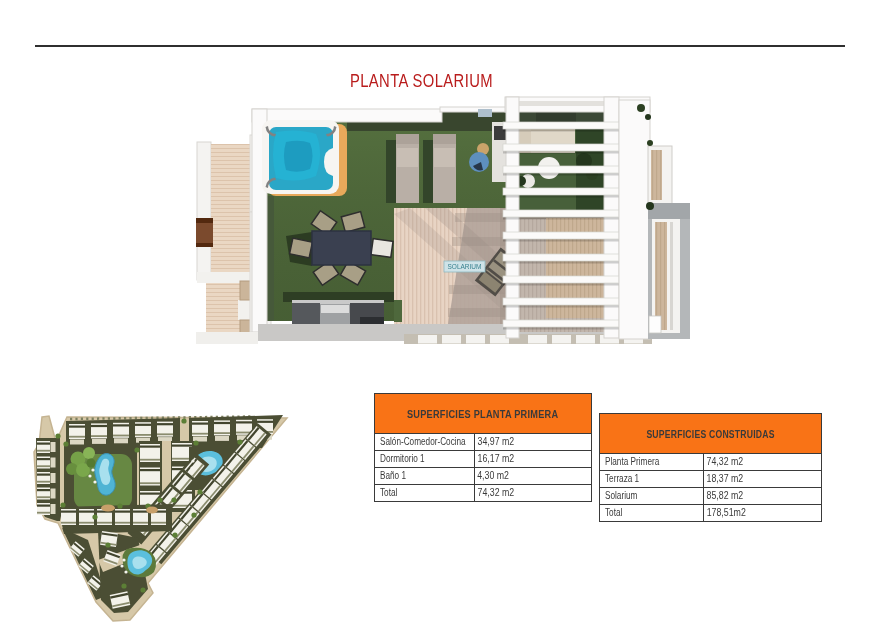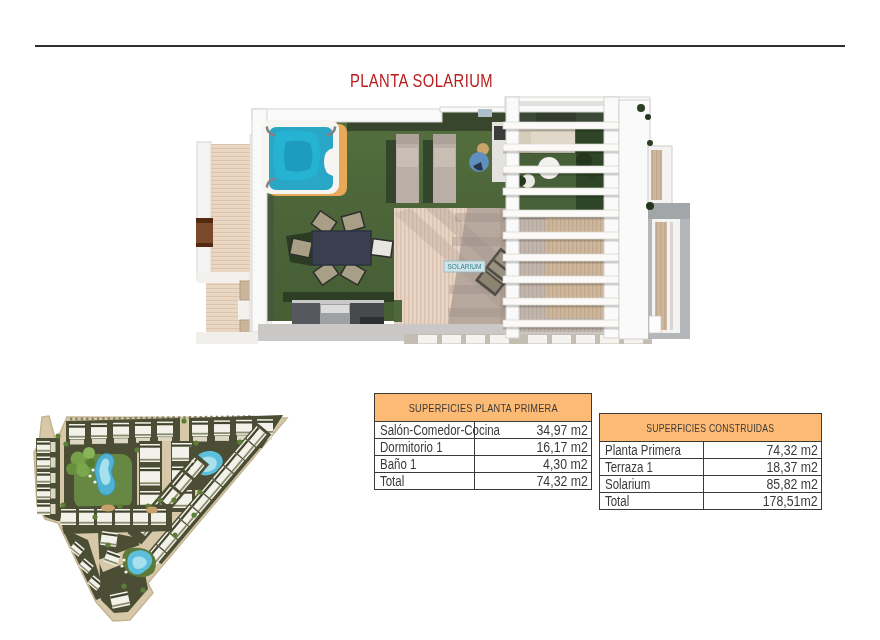--- a/index.html
+++ b/index.html
@@ -3,26 +3,26 @@
 <meta charset="utf-8">
 <style>
   html,body{margin:0;padding:0;background:#ffffff;}
   body{width:880px;height:640px;position:relative;font-family:"Liberation Sans",sans-serif;overflow:hidden;}
   .title{position:absolute;top:26px;left:0;width:842px;text-align:center;font-size:18.5px;letter-spacing:0.5px;color:#b91c1c;margin-top:44px;}
   .title span{display:inline-block;transform:scaleX(0.8);transform-origin:50% 50%;}
   .titleline{position:absolute;top:45px;left:35px;width:810px;height:2px;background:#2f2f2f;}
   table{border-collapse:collapse;position:absolute;table-layout:fixed;color:#3a3a3a;}
   .t1{left:374px;top:393px;width:218px;}
   .t2{left:599px;top:413px;width:223px;}
-  th{border:1.4px solid #3a3a3a;background:#fdba74;font-size:11.5px;font-weight:normal;height:15px;padding:6px;}
+  th{border:1.4px solid #3a3a3a;background:#f97316;font-size:11.5px;font-weight:bold;height:15px;padding:12px;}
   th span{display:inline-block;transform:scaleX(0.8);transform-origin:50% 50%;letter-spacing:0.3px;white-space:nowrap;}
   .t2 th span{transform:scaleX(0.75);}
-  td{border:1.2px solid #3a3a3a;font-size:14px;padding:0 0 0 5px;height:16.9px;box-sizing:border-box;}
+  td{border:1.2px solid #3a3a3a;font-size:10px;padding:0 0 0 5px;height:16.9px;box-sizing:border-box;}
   td .lbl{display:inline-block;transform:scaleX(0.82);transform-origin:0 50%;white-space:nowrap;}
-  td.v{text-align:right;padding:0;}
+  td.v{text-align:left;padding:0;}
   td.v span{display:inline-block;transform:scaleX(0.88);transform-origin:50% 50%;white-space:nowrap;}
   svg{position:absolute;top:0;left:0;}
 </style>
 </head>
 <body>
 
 <div class="title"><span>PLANTA SOLARIUM</span></div>
 
 <div class="titleline"></div>
 

